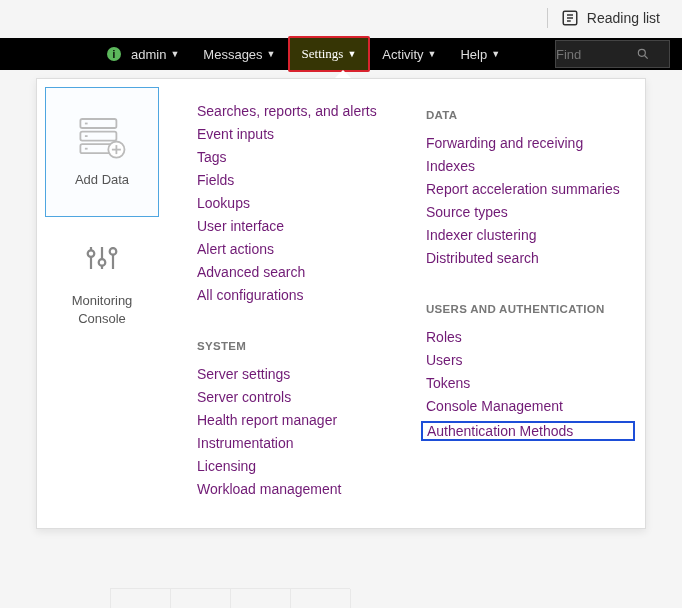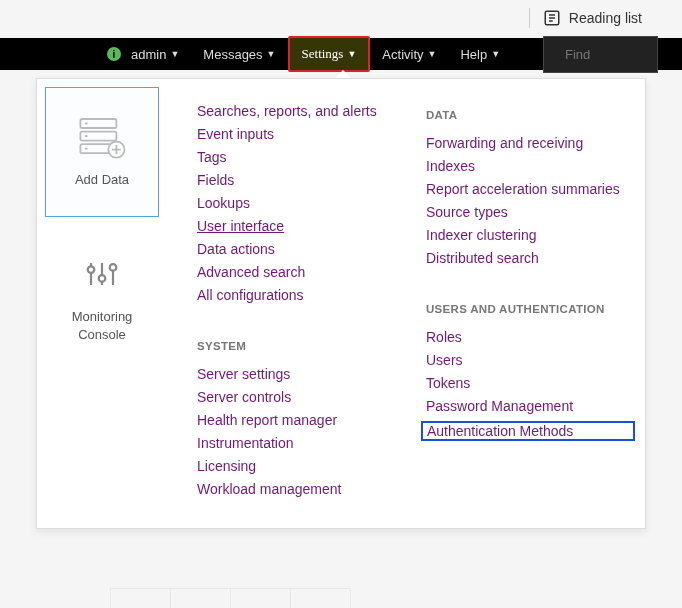--- a/index.html
+++ b/index.html
@@ -1,46 +1,46 @@
 <!DOCTYPE html>
 <html><head>
 <meta charset="utf-8">
 <style>
   * { box-sizing: border-box; margin: 0; padding: 0; }
   body { font-family: "Helvetica Neue", Arial, sans-serif; font-size: 13px; color: #333; background: #f5f5f5; width: 682px; height: 608px; position: relative; overflow: hidden; }
 
-  .top-right { position: absolute; top: 8px; right: 40px; display: flex; align-items: center; gap: 8px; color: #333; font-size: 14px; }
+  .top-right { position: absolute; top: 8px; right: 22px; display: flex; align-items: center; gap: 8px; color: #333; font-size: 14px; }
   .top-right .divider { width: 1px; height: 20px; background: #ccc; margin-right: 5px; }
   .top-right svg { width: 18px; height: 18px; }
 
   .navbar { position: absolute; top: 38px; left: 0; right: 0; height: 32px; background: #000; display: flex; align-items: center; padding-left: 95px; gap: 0; }
   .nav-item { display: flex; align-items: center; padding: 0 12px; height: 32px; color: #ddd; font-size: 13px; gap: 4px; cursor: pointer; }
   .nav-item .caret { font-size: 9px; }
   .info-icon { width: 14px; height: 14px; border-radius: 50%; background: #5cb85c; color: #000; display: inline-flex; align-items: center; justify-content: center; font-weight: bold; font-size: 10px; margin-right: 6px; }
   .nav-settings { border: 2px solid #d9232e; background: rgba(216,210,20,0.25); height: 36px; margin-top:-2px; margin-bottom:-2px; border-radius: 2px; font-family: Liberation Serif, serif; }
   .nav-settings span { color: #fff; }
   .nav-spacer { flex: 1; }
-  .search-box { display: flex; align-items: center; height: 37px; background: #222; border: 1px solid #444; margin-right: 24px; padding: 0 21px; width: 115px; }
+  .search-box { display: flex; align-items: center; height: 28px; background: #222; border: 1px solid #444; margin-right: 12px; padding: 0 0; width: 115px; }
   .search-box input { background: transparent; border: none; outline: none; color: #bbb; font-size: 13px; width: 80px; }
   .search-box svg { width: 14px; height: 14px; stroke: #888; }
 
   .dropdown-panel { position: absolute; top: 78px; left: 36px; width: 610px; background: #fff; border: 1px solid #ddd; box-shadow: 0 3px 8px rgba(0,0,0,0.08); padding: 0; display: flex; }
 
-  .side-cards { width: 130px; padding: 8px; display: flex; flex-direction: column; gap: 16px; }
+  .side-cards { width: 130px; padding: 8px; display: flex; flex-direction: column; gap: 0; }
   .card { height: 130px; display: flex; flex-direction: column; align-items: center; justify-content: center; gap: 12px; color: #666; font-size: 13px; cursor: pointer; }
   .card.selected { border: 1px solid #4fa6e0; background: #fbfdff; }
   .card svg { width: 54px; height: 44px; }
   .card .lbl { color: #555; text-align: center; line-height: 1.4; }
 
   .menu-cols { flex: 1; display: flex; padding: 24px 10px 24px 30px; gap: 20px; }
   .col { flex: 1; display: flex; flex-direction: column; }
   .section-head { color: #777; font-size: 11.5px; font-weight: 600; letter-spacing: 0.3px; margin-bottom: 14px; margin-top: 6px; }
   .section-head.mt { margin-top: 30px; }
   a.menu-link { color: #701a75; text-decoration: none; font-size: 14px; margin-bottom: 7px; display: inline-block; cursor: pointer; }
-  a.menu-link.underline { text-decoration: underline; }
+  a.menu-link.underline { }
   .highlight-box { border: 2px solid #1d4ed8; padding: 0 4px; margin-left: -5px; display: inline-block; }
 
   .panel-pointer { position: absolute; top: 70px; left: 335px; width: 0; height: 0; border-left: 8px solid transparent; border-right: 8px solid transparent; border-bottom: 8px solid #fff; z-index: 5; }
 
   .bottom-grid { position: absolute; bottom: 0; left: 110px; width: 240px; height: 20px; border-top: 1px solid #e8e8e8; }
   .bottom-grid span { position: absolute; top: 0; width: 1px; height: 20px; background: #e8e8e8; }
 </style>
 </head>
 <body>
 
@@ -121,21 +121,21 @@
   </div>
 
   <div class="menu-cols">
     <div class="col">
       <a class="menu-link">Searches, reports, and alerts</a>
       <a class="menu-link">Event inputs</a>
       <a class="menu-link">Tags</a>
       <a class="menu-link">Fields</a>
       <a class="menu-link">Lookups</a>
       <a class="menu-link underline">User interface</a>
-      <a class="menu-link">Data actions</a>
+      <a class="menu-link">Alert actions</a>
       <a class="menu-link">Advanced search</a>
       <a class="menu-link">All configurations</a>
 
       <div class="section-head mt">SYSTEM</div>
       <a class="menu-link">Server settings</a>
       <a class="menu-link">Server controls</a>
       <a class="menu-link">Health report manager</a>
       <a class="menu-link">Instrumentation</a>
       <a class="menu-link">Licensing</a>
       <a class="menu-link">Workload management</a>
@@ -148,21 +148,21 @@
       <a class="menu-link">Report acceleration summaries</a>
       <a class="menu-link">Source types</a>
 
       <a class="menu-link">Indexer clustering</a>
       <a class="menu-link">Distributed search</a>
 
       <div class="section-head mt">USERS AND AUTHENTICATION</div>
       <a class="menu-link">Roles</a>
       <a class="menu-link">Users</a>
       <a class="menu-link">Tokens</a>
-      <a class="menu-link">Password Management</a>
+      <a class="menu-link">Console Management</a>
       <span class="highlight-box">
         <a class="menu-link" style="margin-bottom:0">Authentication Methods</a>
       </span>
     </div>
   </div>
 </div>
 
 <div class="bottom-grid">
   <span style="left:0"></span>
     <span style="left:60px"></span>

